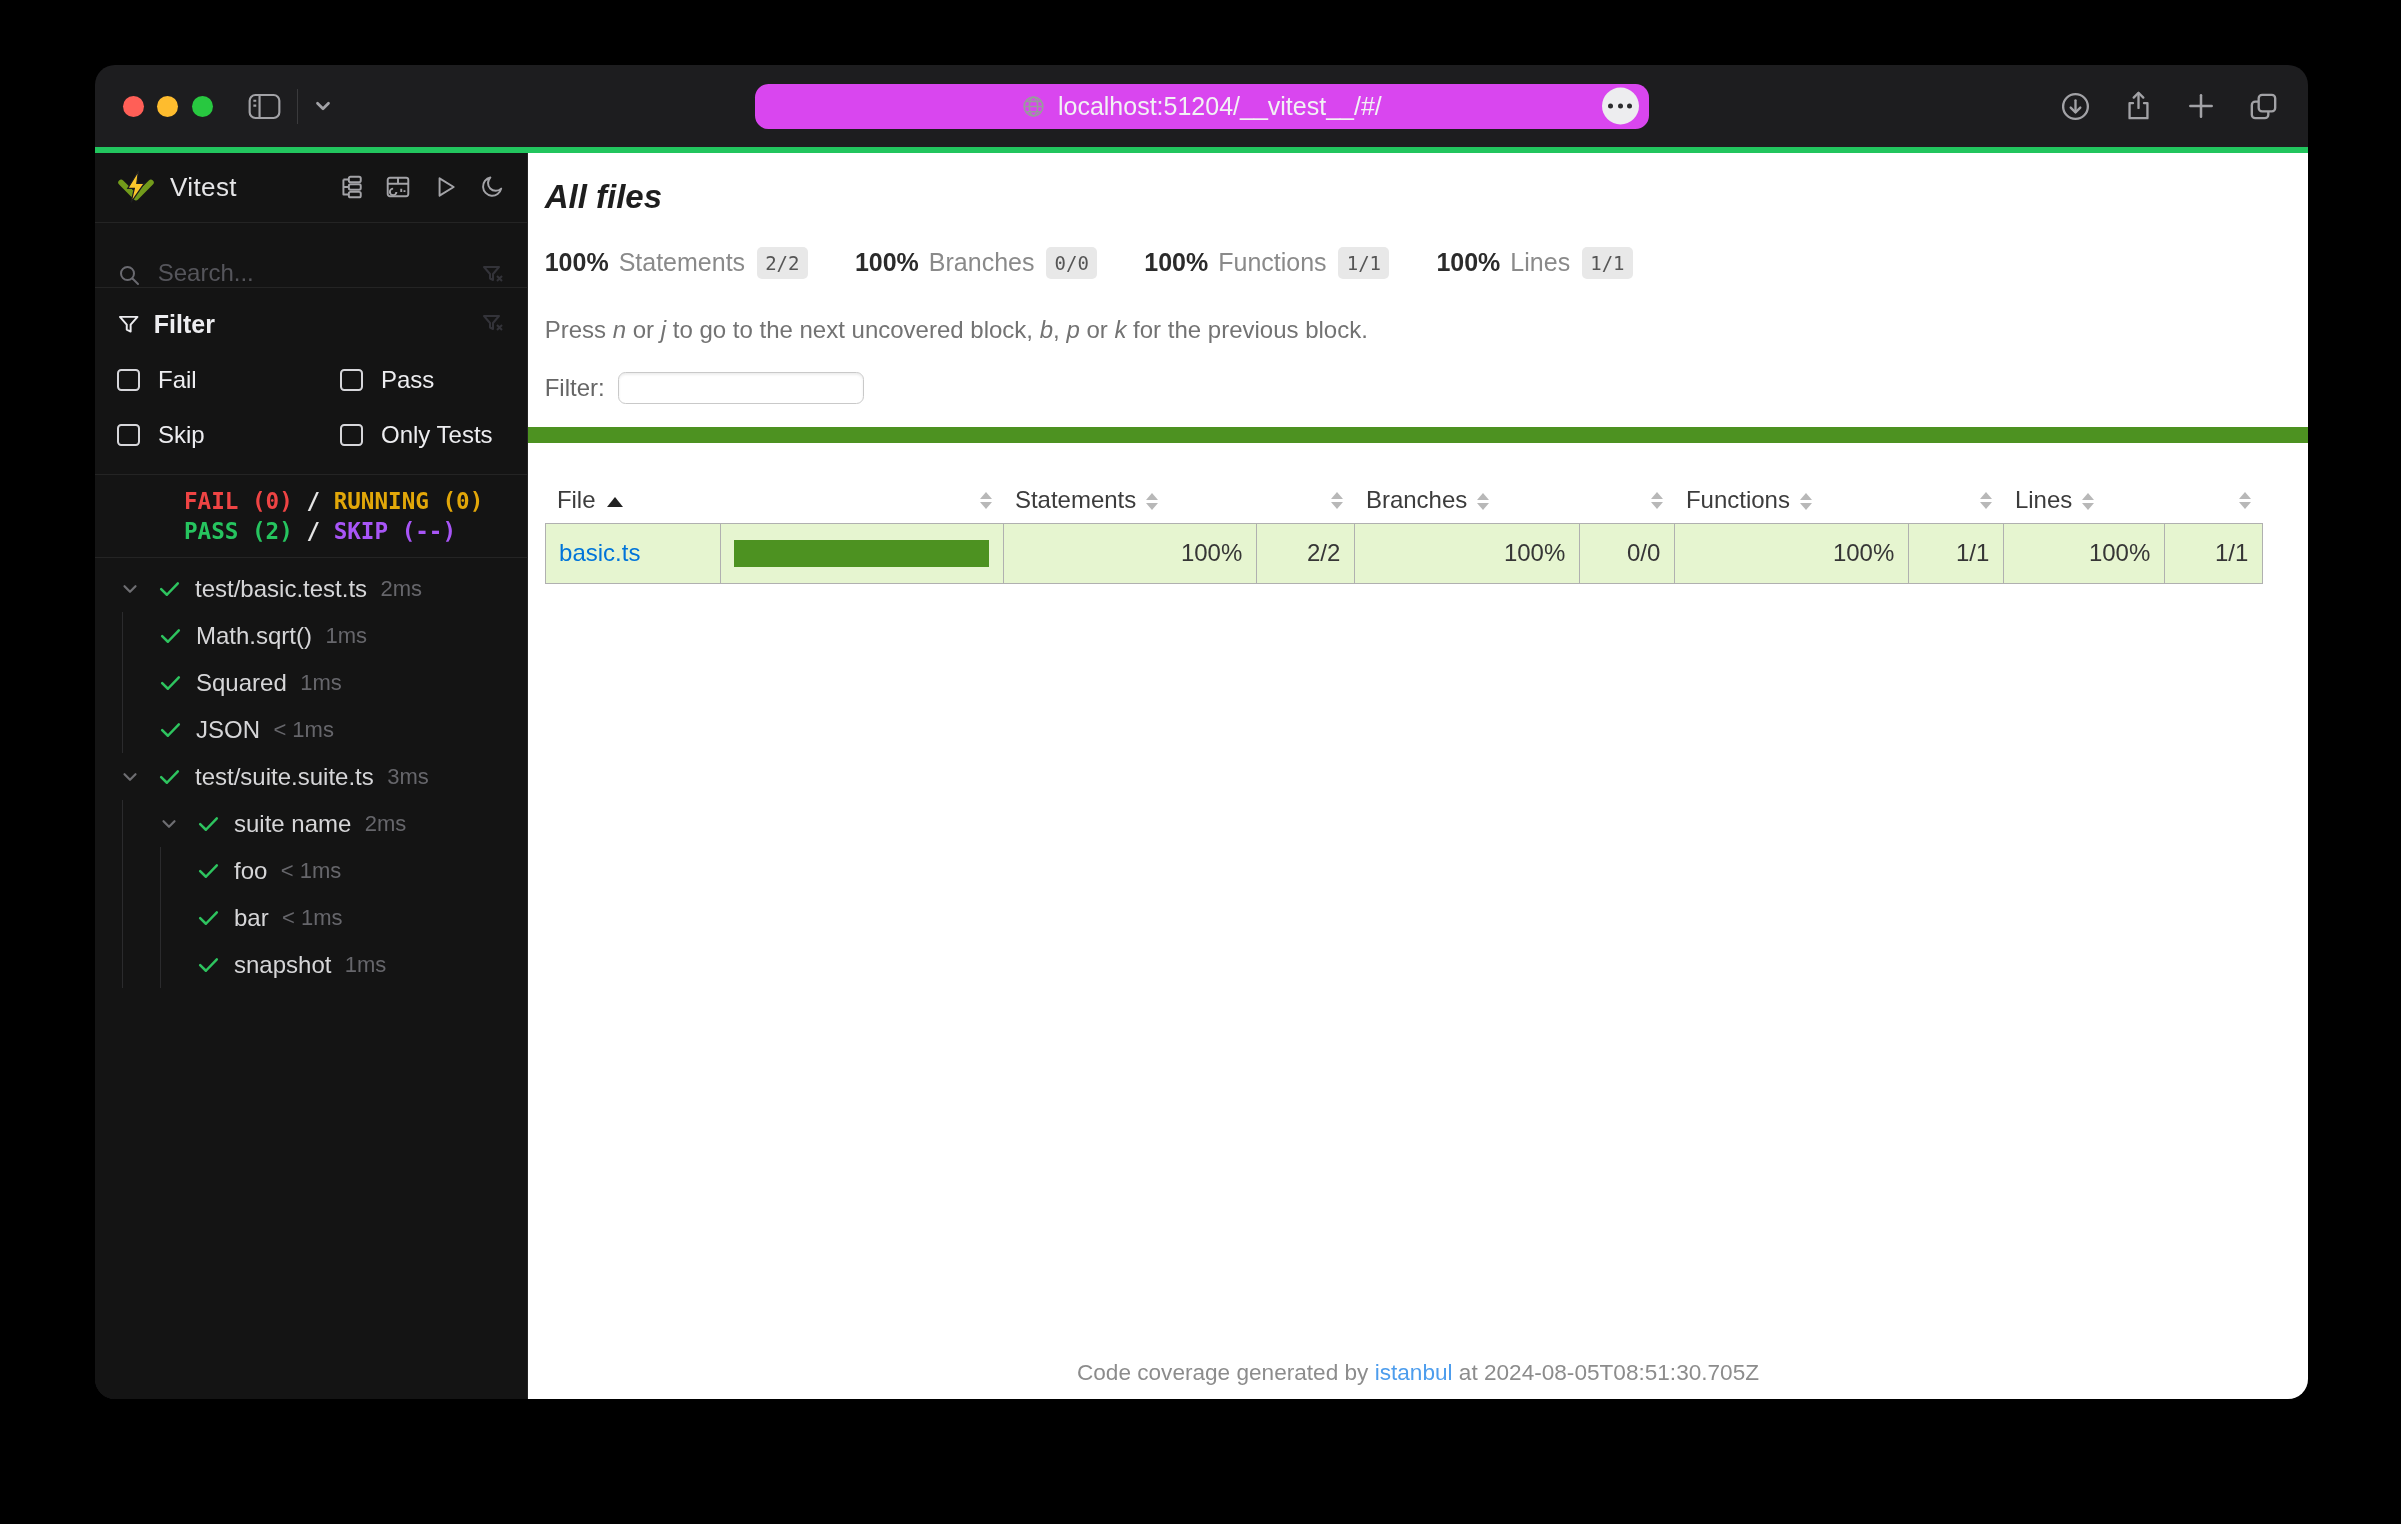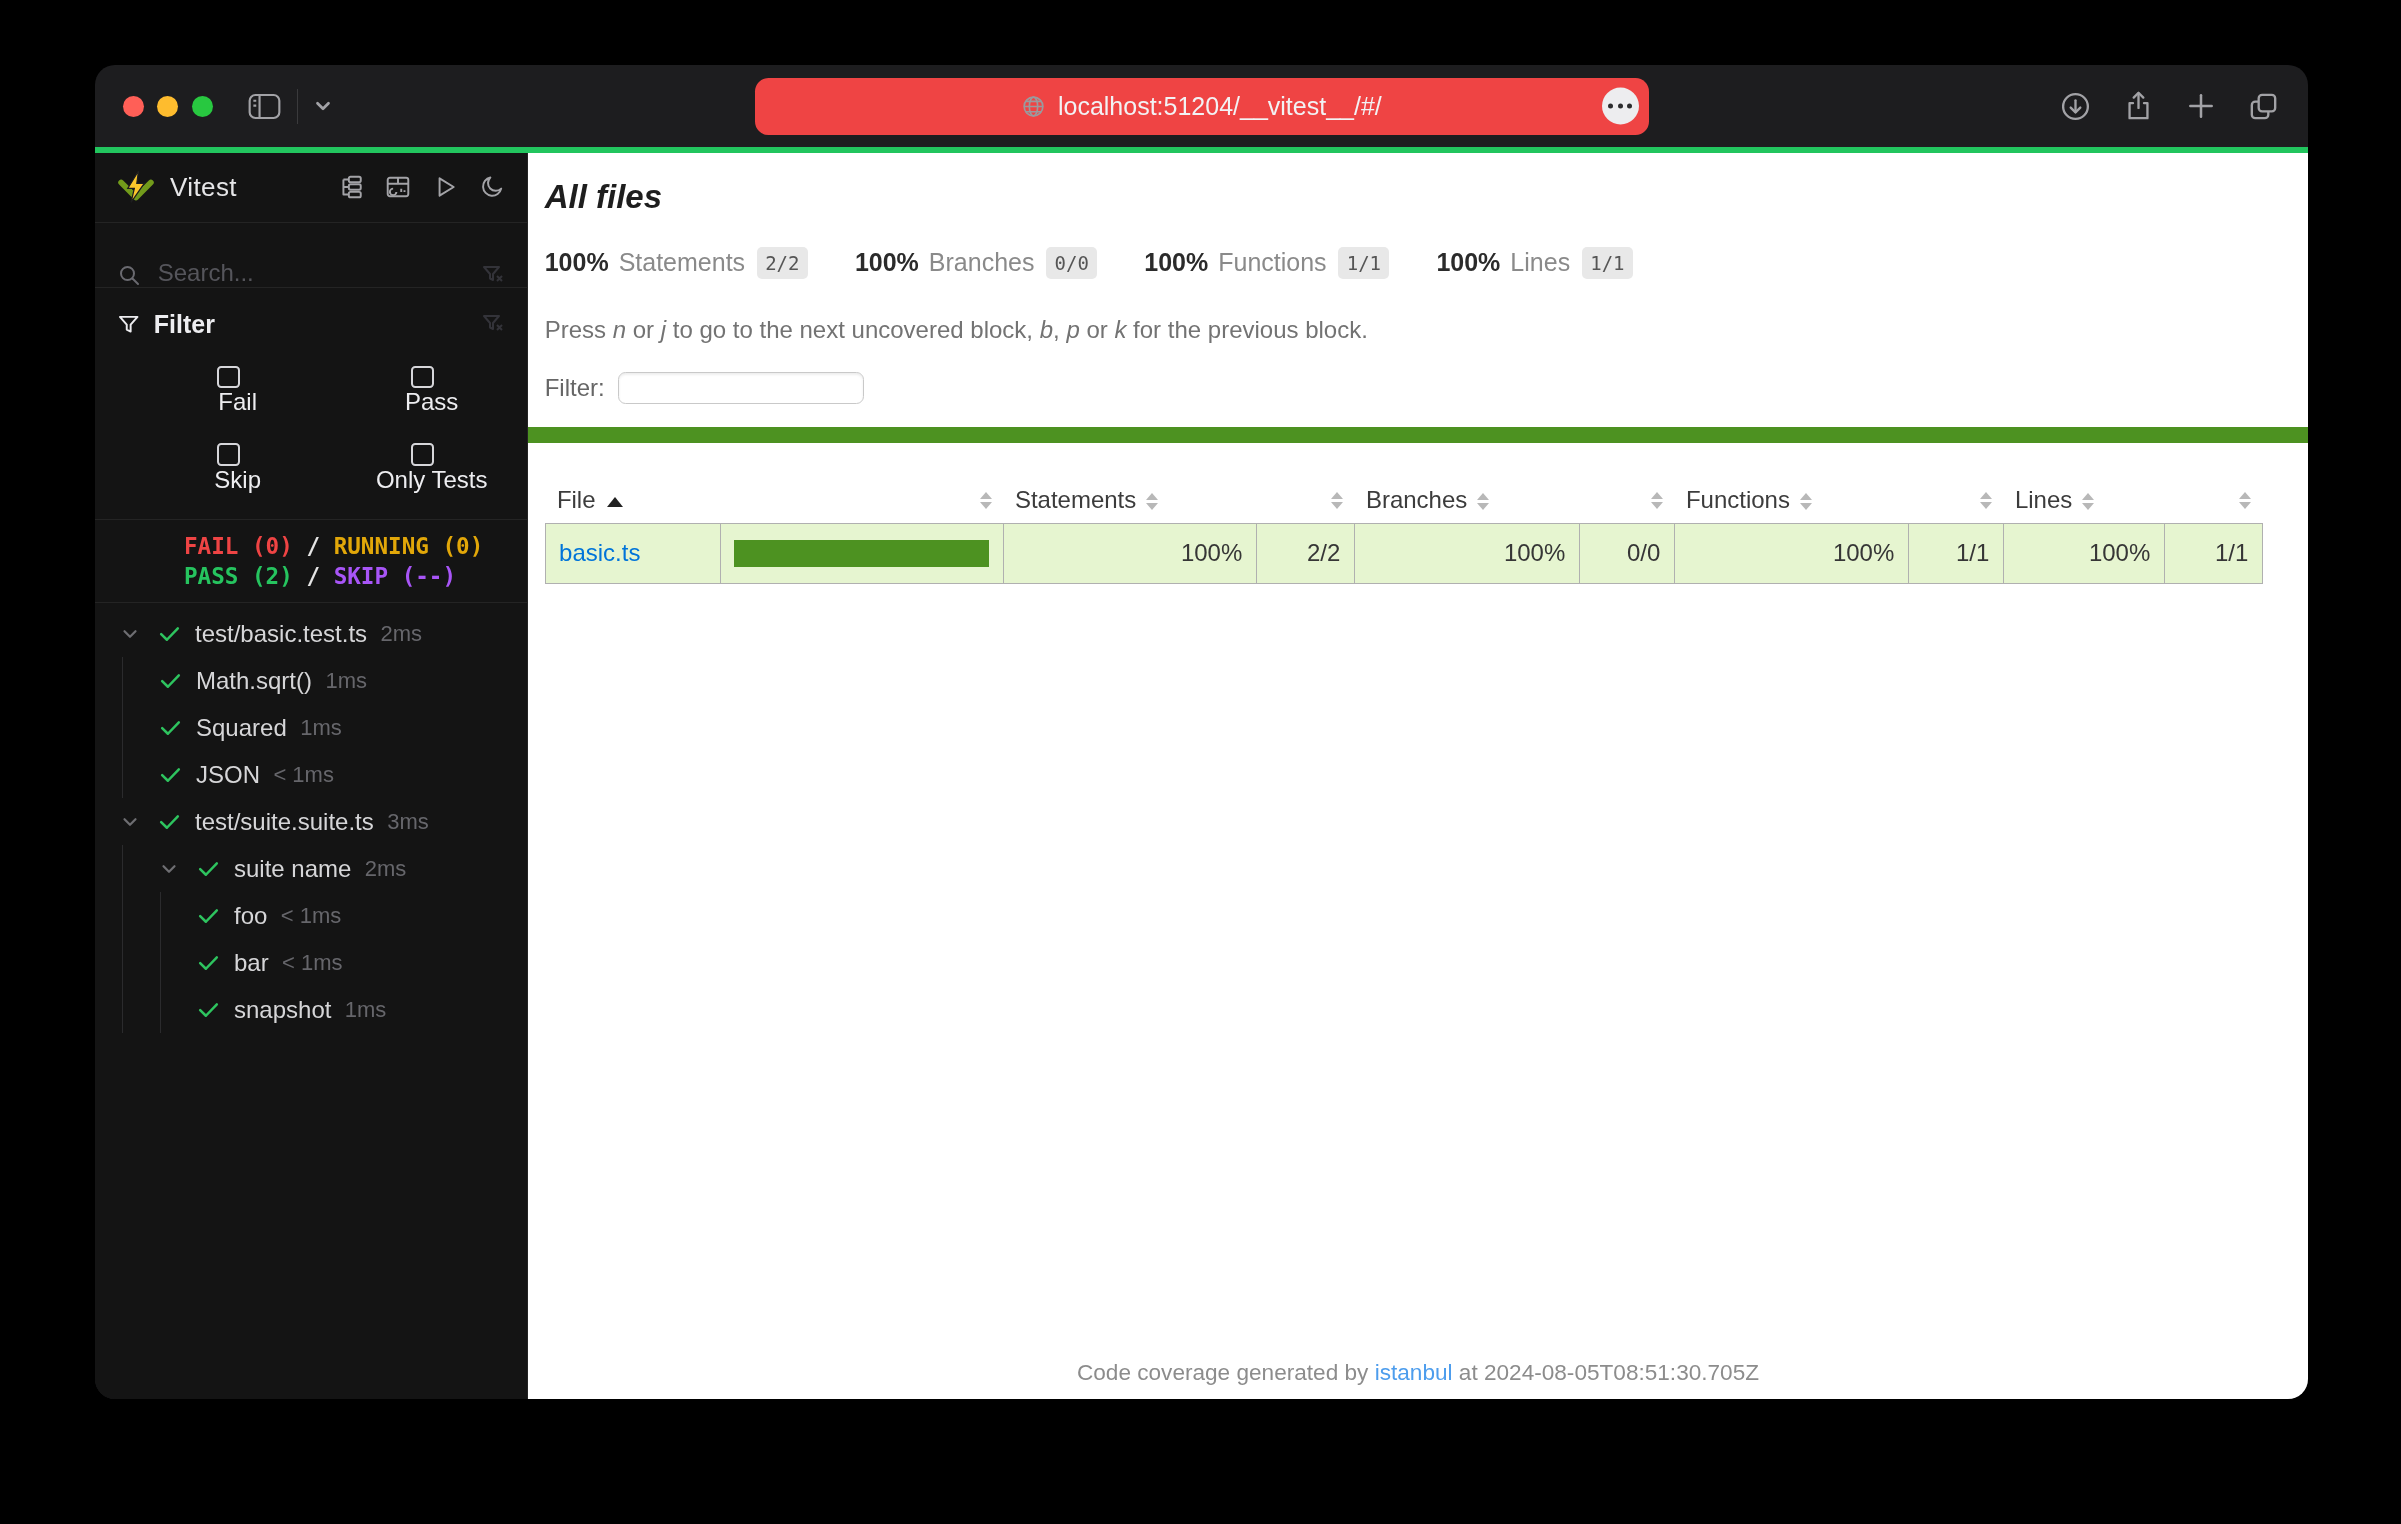--- a/index.html
+++ b/index.html
@@ -9,22 +9,22 @@
             box-shadow:0 25px 75px rgba(0,0,0,.6); }
 
   
   .toolbar { height:82px; display:flex; align-items:center; position:relative; padding:0 28px; }
   .lights { display:flex; gap:13.4px; }
   .light { width:21px; height:21px; border-radius:50%; }
   .light.red{background:#ff5f57}.light.yellow{background:#febc2e}.light.green{background:#28c840}
   .tb-icon { color:#a2a2a6; display:flex; align-items:center; justify-content:center; }
   .sidebar-toggle { margin-left:35px; }
   .tb-divider { width:0.8px; height:35px; background:#3a3a3c; margin:0 13.4px 0 16.7px; }
-  .urlbar { position:absolute; left:50%; transform:translateX(-50%); width:894px; height:57px;
-            background:#ef4444; border-radius:13.4px; display:flex; align-items:center; justify-content:center; }
+  .urlbar { position:absolute; left:50%; transform:translateX(-50%); width:894px; height:45px;
+            background:#d946ef; border-radius:13.4px; display:flex; align-items:center; justify-content:center; }
   .urlbar .globe { color:#9a9a9e; margin-right:11.7px; display:flex; }
   .urlbar .url { color:#f2f2f4; font-size:25px; }
   .url-more { position:absolute; right:10px; top:50%; transform:translateY(-50%); width:37px; height:37px;
               border-radius:50%; background:#ededef; display:flex; align-items:center; justify-content:center; gap:4.2px; }
   .url-more i { width:5px; height:5px; border-radius:50%; background:#2c2c2e; display:block; }
   .tb-right { margin-left:auto; display:flex; align-items:center; gap:30px; }
 
   .accent-line { height:5.8px; }
 
   
@@ -39,21 +39,21 @@
   .sb-search { height:65px; display:flex; align-items:flex-end; padding:0 22px; border-bottom:0.8px solid #242424; flex:none; }
   .sb-search input { background:transparent; border:none; outline:none; color:#d4d4d8; font-size:24px;
                      margin-left:16.7px; flex:1; font-family:"Liberation Sans",sans-serif; }
   .sb-search input::placeholder { color:#55555b; }
   .dim-icon { color:#333339; display:flex; }
   .sb-filter { padding:22px 22px 25px; flex:none; }
   .sb-filter-head { display:flex; align-items:center; color:#ededf0; }
   .sb-filter-head .lbl { font-size:25px; font-weight:bold; margin-left:13.4px; }
   .sb-filter-head .dim-icon { margin-left:auto; }
   .cb-grid { margin-top:27px; display:grid; grid-template-columns:223px 1fr; row-gap:27px; }
-  .cb-item { display:flex; align-items:center; cursor:default;flex-direction:column; }
+  .cb-item { display:flex; align-items:center; cursor:default; }
   .cbox { width:22.6px; height:22.6px; border:2.1px solid #d6d6da; border-radius:4.2px; flex:none; }
   .cb-item span.txt { margin-left:18.4px; font-size:24px; color:#ededf0; }
 
   .sb-status { border-top:0.8px solid #242424; border-bottom:0.8px solid #242424; padding:11px 0 11px 89px;
                font-family:"DejaVu Sans Mono",monospace; font-size:22.6px; font-weight:bold; line-height:30px; flex:none; }
   .st-sep { color:#e5e5e5; }
   .sb-tree { padding-top:7.5px; overflow:hidden; }
   .trow { height:47px; display:flex; align-items:center; position:relative; font-size:24px; color:#d6d6d8; }
   .trow .tchev { width:38px; display:flex; align-items:center; color:#6e6e72; flex:none; }
   .trow .tcheck { width:38px; display:flex; align-items:center; flex:none; color:#2ec45f; }

